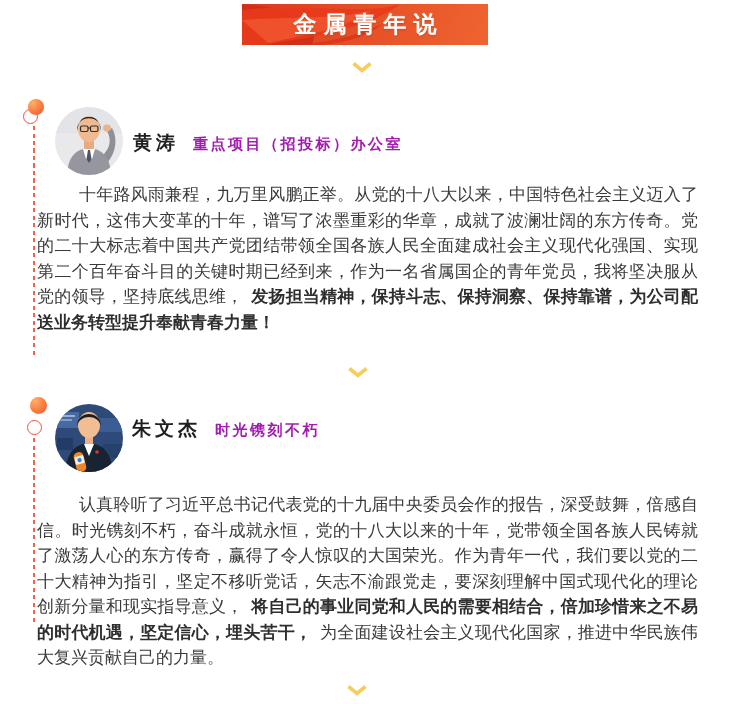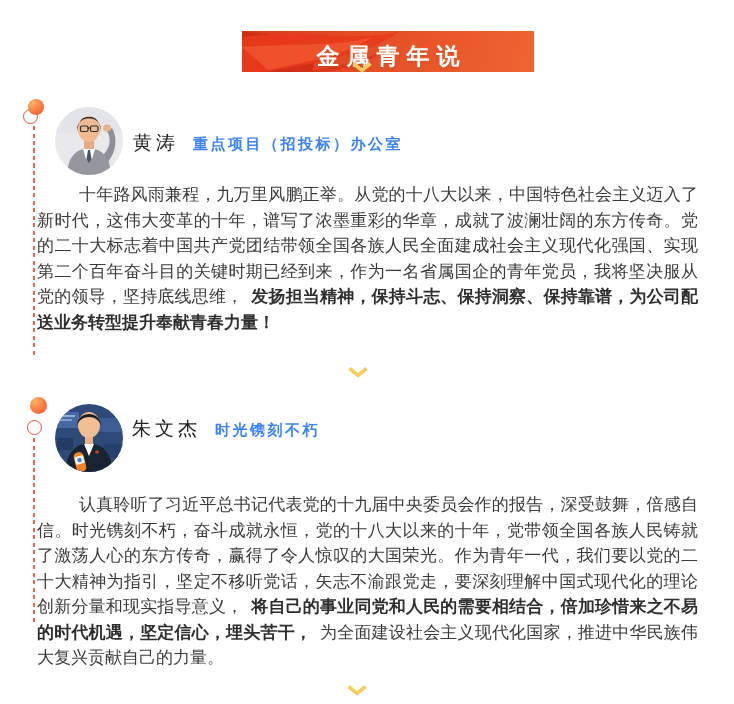--- a/index.html
+++ b/index.html
@@ -1,22 +1,22 @@
 <!DOCTYPE html>
 <html><head>
 <meta charset="utf-8">
 <style>
   html,body{margin:0;padding:0;background:#fff;}
   #page{position:relative;width:734px;height:704px;background:#ffffff;overflow:hidden;
         font-family:"Liberation Sans","DejaVu Sans",sans-serif;}
 
   
-  .banner{position:absolute;left:242px;top:4px;width:292px;height:41px;
+  .banner{position:absolute;left:242px;top:4px;width:246px;height:41px;
           background:linear-gradient(105deg,#d93a1e 0%,#e44c26 40%,#ef6430 100%);
-          display:flex;align-items:flex-end;justify-content:center;overflow:hidden;margin-top:27px;}
+          display:flex;align-items:center;justify-content:center;overflow:hidden;}
   .banner svg.swoosh{position:absolute;left:0;top:0;}
   .banner-title{position:relative;color:#ffffff;font-size:23px;font-weight:bold;
           letter-spacing:7px;padding-left:7px;
           text-shadow:0 1px 2px rgba(150,30,5,.45), 0 0 2px rgba(255,190,120,.55);}
 
   
   .chev{position:absolute;width:22px;height:13px;}
 
   
   .dot-grad{position:absolute;border-radius:50%;
@@ -25,22 +25,22 @@
             border:1.6px solid #f2503c;box-sizing:border-box;}
   .dash-line{position:absolute;width:2px;
             background-image:repeating-linear-gradient(to bottom,#f4604a 0 4px,transparent 4px 7.5px);}
 
   
   .avatar{position:absolute;width:68px;height:68px;border-radius:50%;overflow:hidden;}
   .avatar svg{display:block;}
 
   
   .name-row{position:absolute;display:flex;align-items:baseline;height:26px;}
-  .p-name{font-size:19px;font-weight:normal;color:#1f1f1f;letter-spacing:4px;}
-  .p-dept{font-size:15px;color:#3b82f6;letter-spacing:2.5px;margin-left:14px;font-weight:bold;}
+  .p-name{font-size:19px;font-weight:bold;color:#1f1f1f;letter-spacing:4px;}
+  .p-dept{font-size:15px;color:#a21caf;letter-spacing:2.5px;margin-left:14px;font-weight:bold;}
 
   
   .para{position:absolute;left:37px;width:661px;font-size:17px;line-height:25.5px;
         color:#3a3a3a;text-align:justify;text-indent:2em;}
   .para .seg{font-weight:normal;margin-left:8px;}
   .para .seg.bold{font-weight:bold;color:#2e2e2e;}
 </style>
 </head>
 <body>
 

